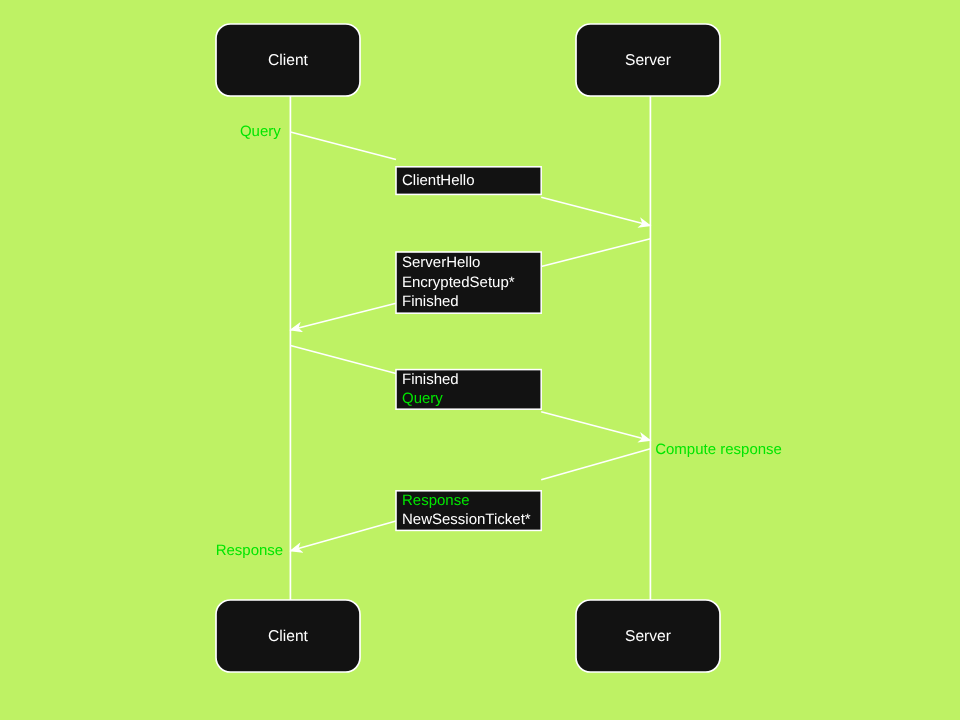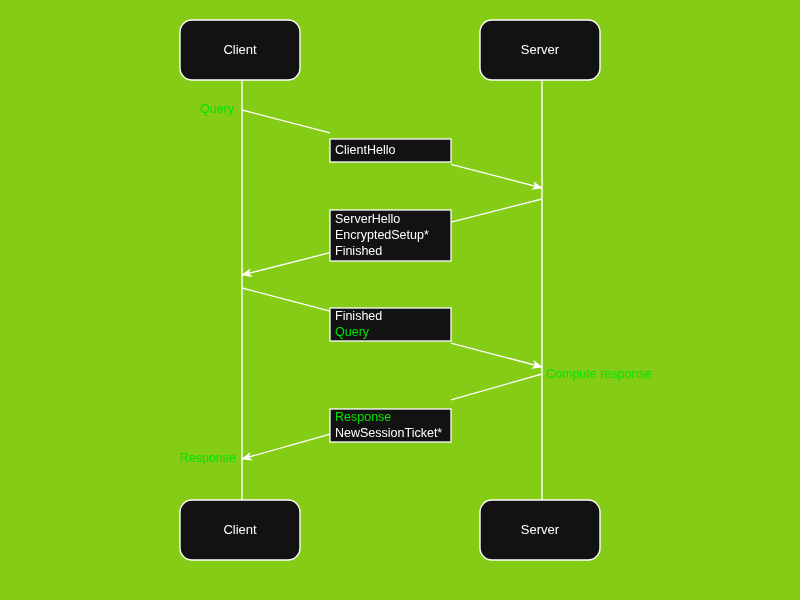--- a/index.html
+++ b/index.html
@@ -10,21 +10,21 @@
   body {
     width: 800px;
     height: 600px;
     overflow: hidden;
     font-family: "Liberation Sans", sans-serif;
   }
   #diagram-root {
     position: relative;
     width: 800px;
     height: 600px;
-    background: #84cc16;
+    background: #bef264;
   }
   svg.canvas {
     position: absolute;
     top: 0;
     left: 0;
     width: 800px;
     height: 600px;
     display: block;
   }
   .actor-box {

